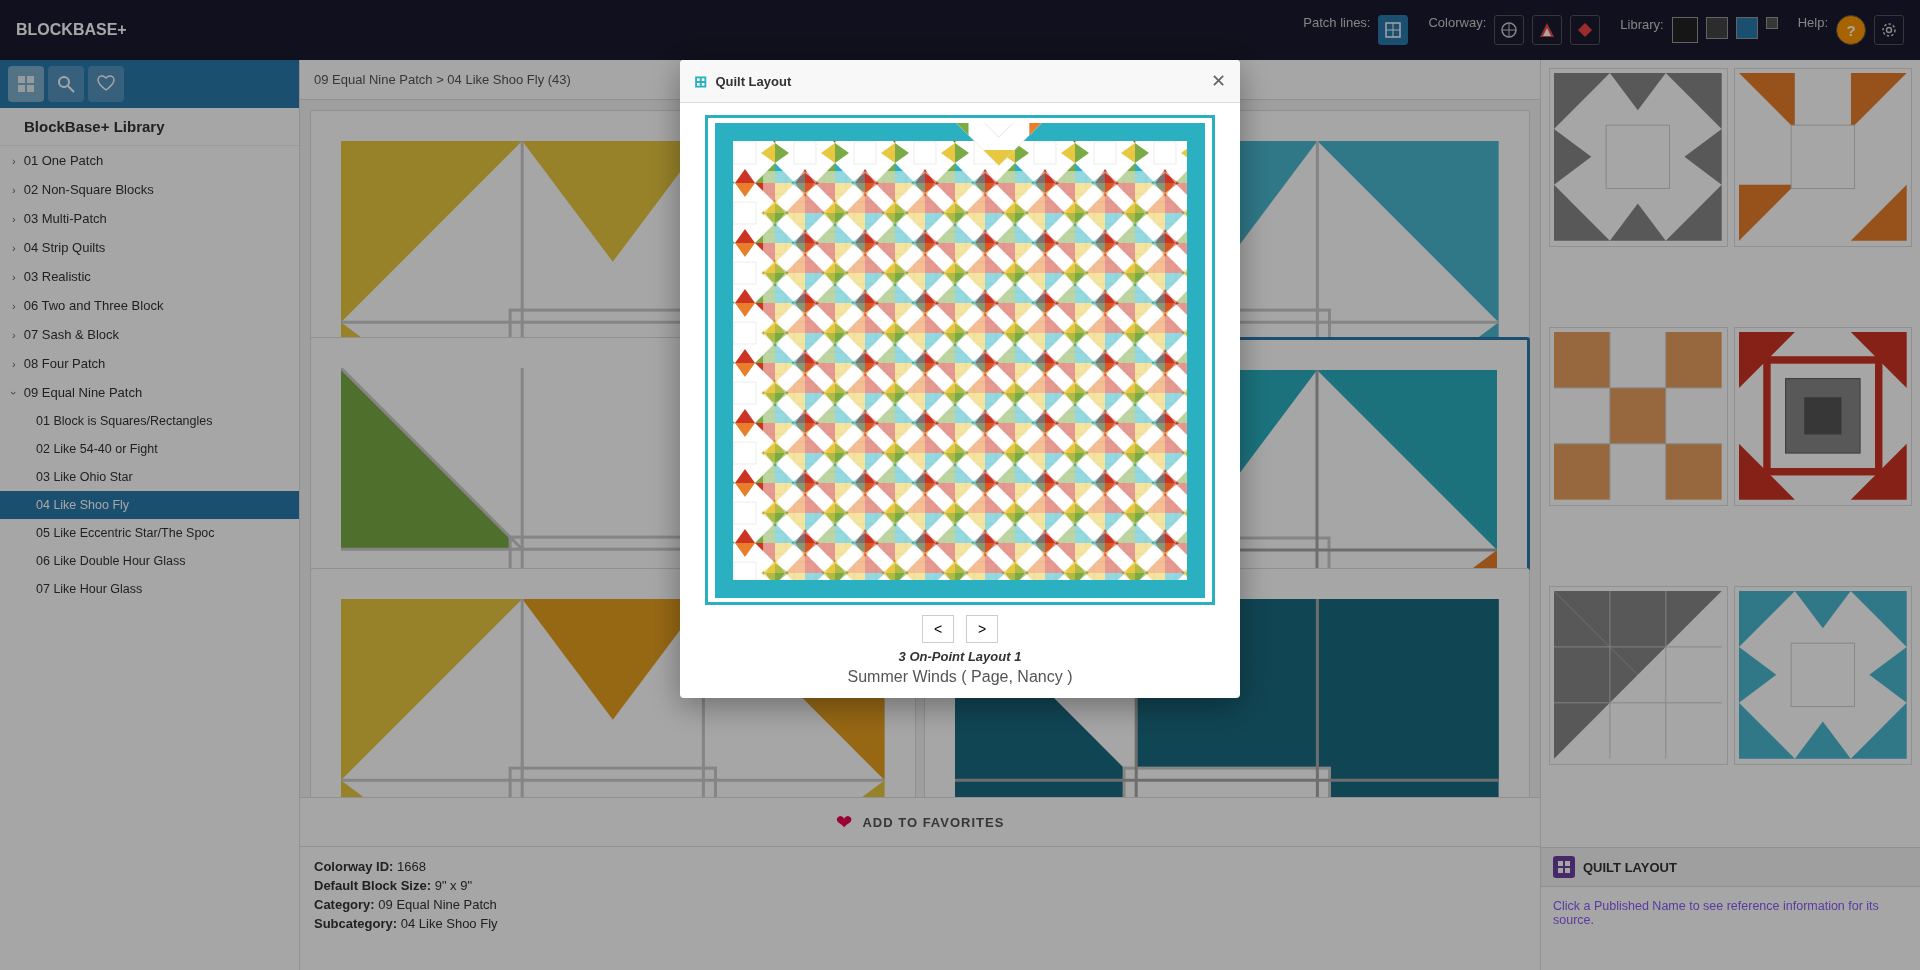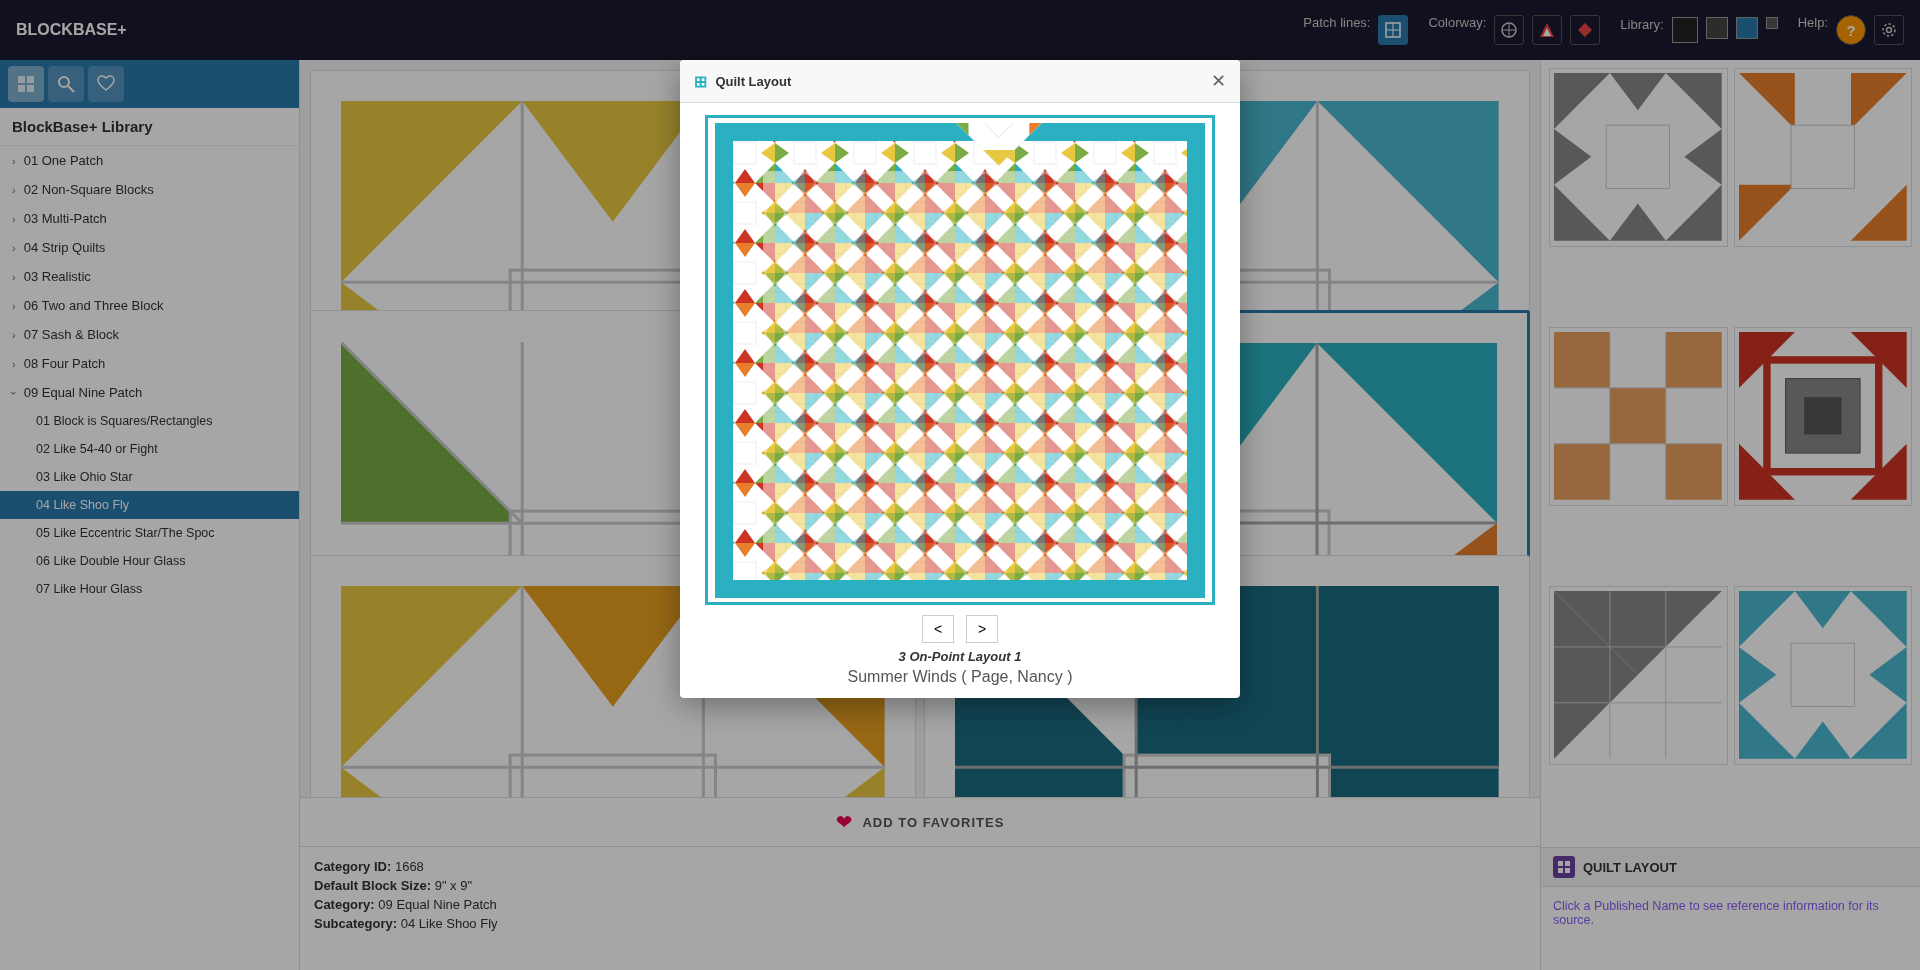--- a/index.html
+++ b/index.html
@@ -35,21 +35,21 @@
       display: flex; align-items: center; gap: 4px;
       padding: 6px 8px; background: #2a7aad; height: 48px;
     }
     .sidebar-icon-btn {
       width: 36px; height: 36px; border-radius: 4px; border: none;
       cursor: pointer; display: flex; align-items: center; justify-content: center;
       background: rgba(255,255,255,0.2); color: white; font-size: 16px;
     }
     .sidebar-icon-btn.active { background: rgba(255,255,255,0.4); }
     #sidebar-title {
-      padding: 10px 12px; font-size: 15px; font-weight: 600; color: #333;
+      padding: 10px 24px; font-size: 15px; font-weight: 600; color: #333;
       border-bottom: 1px solid #eee;
     }
     #sidebar-tree { overflow-y: auto; flex: 1; }
     .tree-item {
       display: flex; align-items: center; padding: 7px 12px;
       cursor: pointer; color: #333; font-size: 13px; user-select: none;
     }
     .tree-item.selected { background: #cce4f7; }
     .tree-item .arrow { margin-right: 8px; font-size: 11px; color: #666; }
     .tree-item.child { padding-left: 36px; font-size: 12.5px; }
@@ -291,20 +291,21 @@
       <div class="tree-item child">
           <span>06 Like Double Hour Glass</span>
         </div>
       <div class="tree-item child">
           <span>07 Like Hour Glass</span>
         </div>
     </div>
   </div>
 
   <div id="center">
+    <div id="breadcrumb-bar">09 Equal Nine Patch &gt; 04 Like Shoo Fly (43)</div>
 
     <div id="block-grid">
 
       <div class="block-card">
         <svg viewBox="0 0 90 90" xmlns="http://www.w3.org/2000/svg">
           <rect width="90" height="90" fill="white"></rect>
 
           <polygon points="0,0 30,0 0,30" fill="#e8c840"></polygon>
           <polygon points="90,0 60,0 90,30" fill="#e8c840"></polygon>
           <polygon points="0,90 30,90 0,60" fill="#e8c840"></polygon>
@@ -429,21 +430,21 @@
       </div>
     </div>
 
     <div id="add-favorites-bar">
       <span class="heart-icon">❤</span>
       <span class="add-fav-label">ADD TO FAVORITES</span>
     </div>
 
     <div id="info-panel">
       <div class="info-row">
-        <span class="label">Category ID:</span>
+        <span class="label">Colorway ID:</span>
         <span>1668</span>
       </div>
       <div class="info-row">
         <span class="label">Default Block Size:</span>
         <span>9" x 9"</span>
       </div>
       <div class="info-row">
         <span class="label">Category:</span>
         <span>09 Equal Nine Patch</span>
       </div>

